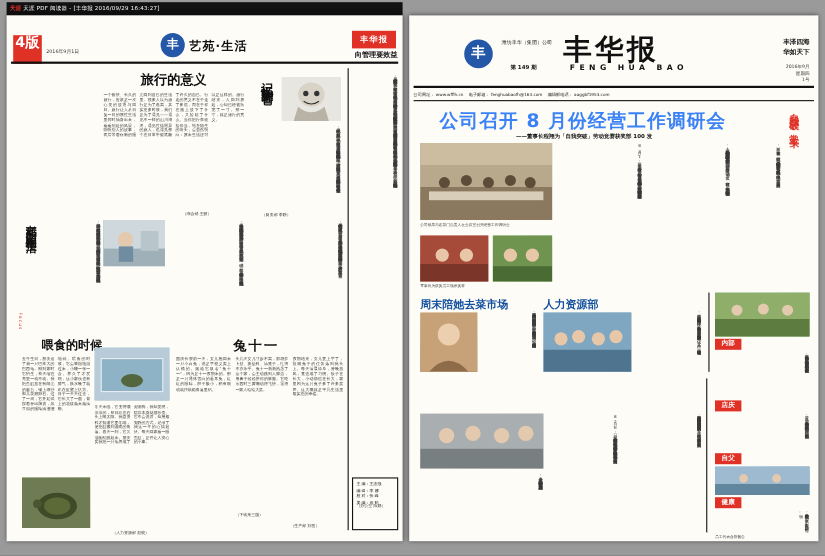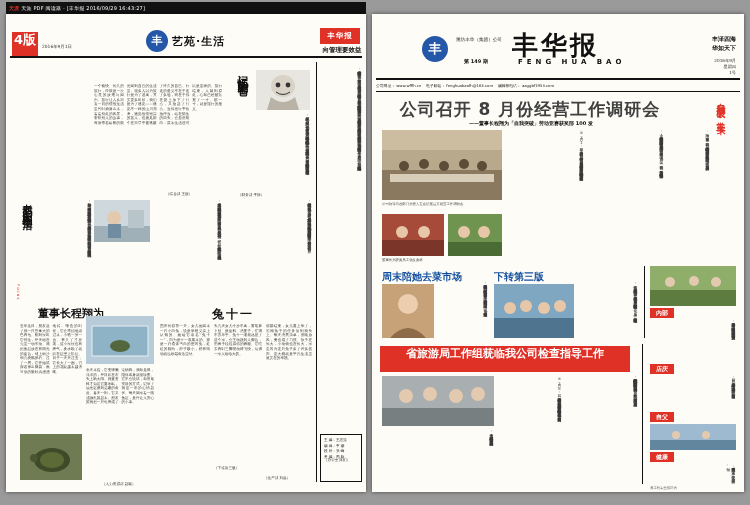--- a/index.html
+++ b/index.html
@@ -42,21 +42,21 @@
   
   .r-logo{position:absolute;left:50px;top:22px;width:26px;height:26px;border-radius:50%;background:#2457a7;color:#fff;font-size:13px;text-align:center;line-height:26px;font-weight:bold;}
   .r-pub{position:absolute;left:84px;top:22px;font-size:4.6px;color:#222;line-height:7px;}
   .r-title{position:absolute;left:140px;top:14px;font-size:26px;font-weight:bold;color:#111;letter-spacing:3px;}
   .r-pinyin{position:absolute;left:146px;top:44px;font-size:7px;color:#111;letter-spacing:4px;font-weight:bold;}
   .r-slogan{position:absolute;right:8px;top:20px;font-size:6px;color:#111;font-weight:bold;writing-mode:horizontal-tb;}
   .r-meta{position:absolute;right:8px;top:44px;font-size:4.2px;color:#333;text-align:right;line-height:6px;}
   .r-issue{position:absolute;left:92px;top:44px;font-size:5px;color:#111;font-weight:bold;}
   .r-rule{position:absolute;left:4px;width:364px;background:#111;}
   .r-infobar{position:absolute;left:4px;top:68px;width:364px;height:8px;font-size:3.8px;color:#222;line-height:8px;}
-  .mainhead{position:absolute;color:#404040;font-weight:bold;}
+  .mainhead{position:absolute;color:#3b82f6;font-weight:bold;}
   .subhead{position:absolute;color:#111;font-weight:bold;}
 
   .cap{font-size:3.4px;color:#444;}
   .sec-title{background:#e03127;color:#fff;font-weight:bold;text-align:center;}
   .blue-title{color:#14509e;font-weight:bold;}
 
   .grad-green{background:linear-gradient(160deg,#7fae5a,#4d7a33);}
   .grad-room{background:linear-gradient(160deg,#c9b79a,#8b7b63);}
   .grad-blue{background:linear-gradient(160deg,#7fa6c9,#3d6album);}
   .grad-sky{background:linear-gradient(160deg,#9cc2dd,#5b86a8);}
@@ -82,20 +82,23 @@
       <div class="ban4">
         <span>4版</span>
       </div>
       <div class="l-date">2016年9月1日</div>
       <div class="l-logo">丰</div>
       <div class="l-title">艺苑·生活</div>
       <div class="l-flag">丰华报</div>
     </div>
     <div class="l-rule"></div>
 
+    <div class="col" style="left:86px;top:50px;width:132px;">
+      <div class="headline-h" style="font-size:12px;text-align:center;">旅行的意义</div>
+    </div>
     <div class="col body-cn" style="left:88px;top:70px;width:128px;height:105px;column-count:4;column-gap:3px;">
       一个愉快、长久的旅行，应该是一次心灵的放逐与回归。旅行让人从日复一日的惯性生活里暂时抽身出来，看看别处的风景，听听别人的故事，而后带着崭新的眼光回到自己的生活里。很多人以为旅行是为了逃离，其实更多时候，我们是为了遇见——遇见不一样的山川湖海，遇见性情迥异的旅人，也遇见那个在日常中被遮蔽了许久的自己。行走的意义不在于走了多远，而在于你在路上放下了什么，又拾起了什么。当你把行李收拾停当，站在陌生的街头，会忽然明白：原来生活还可以是这样的。旅行结束，人回到原处，心却已经被拓宽了一寸。那一寸，就是旅行的意义。
     </div>
     <div style="position:absolute;left:160px;top:178px;font-size:3.6px;color:#333;">（综合部  王丽）</div>
 
     <div class="col" style="left:228px;top:52px;width:20px;height:80px;">
       <div class="headline-v" style="font-size:11px;letter-spacing:2px;">记忆中的爸爸</div>
     </div>
     <div class="photo" style="left:250px;top:56px;width:54px;height:40px;background:#e8e6e0;">
       <svg class="g" viewBox="0 0 54 40">
@@ -127,21 +130,21 @@
         <rect x="34" y="10" width="16" height="18" fill="#b8c6cc"></rect>
       </svg>
     </div>
     <div class="col body-cn v" style="left:148px;top:186px;width:68px;height:96px;">
       周末陪她去菜市场，她在人群里穿梭得比我还利索，一边挑拣一边和摊主讨价还价，脸上是少见的神采飞扬。回家的路上，两只手提满了袋子，她却笑着说不累。我忽然意识到，那些被她称为"琐碎"的日常，其实正是她守护这个家的方式。生活的滋味，大概就藏在这些烟火气里。
     </div>
     <div class="col body-cn v" style="left:220px;top:186px;width:86px;height:96px;">
       有时候我劝她别那么节省，她总摆摆手说习惯了。可我知道，那不是习惯，是一代人刻在骨子里的踏实。她把省下来的每一块钱，都换成了我们能够走得更远的底气。如今我也开始学着过日子，才明白那张购物清单背后的分量。母亲的爱，从来不轰轰烈烈，只在一饭一蔬之间，日日更新。
     </div>
 
-    <div class="headline-h" style="position:absolute;left:32px;top:292px;font-size:11px;">董事长程翔为</div>
+    <div class="headline-h" style="position:absolute;left:32px;top:292px;font-size:11px;">喂食的时候</div>
     <div class="col body-cn" style="left:14px;top:310px;width:62px;height:108px;column-count:2;column-gap:3px;">
       去年生日，朋友送了我一只巴掌大的巴西龟。刚到家时它怕生，整天缩在壳里一动不动。我把鱼缸放在有阳光的窗台，铺上细沙和几块鹅卵石。过了一周，它开始试探着伸出脑袋，黑豆似的眼睛滴溜溜地转。喂食的时候，它会笨拙地游过来，小嘴一张一合。养久了才发现，这小家伙也有脾气，换水晚了就趴在缸壁上扒拉。日子一天天过去，它长大了一圈，背上的花纹越来越清晰。
     </div>
     <div class="photo grad-turtle" style="left:14px;top:420px;width:62px;height:46px;">
       <svg class="g" viewBox="0 0 62 46">
         <rect width="62" height="46" fill="#6f7b52"></rect>
         <ellipse cx="32" cy="26" rx="18" ry="12" fill="#3f4a28"></ellipse>
         <ellipse cx="32" cy="26" rx="12" ry="8" fill="#5b6a36"></ellipse>
         <circle cx="14" cy="24" r="4" fill="#4a5630"></circle>
       </svg>
@@ -262,21 +265,21 @@
       <svg class="g" viewBox="0 0 54 42">
         <rect width="54" height="42" fill="#6f9450"></rect>
           <rect y="28" width="54" height="14" fill="#4a6c34"></rect>
         <circle cx="16" cy="18" r="6" fill="#e8c7a8"></circle>
           <circle cx="36" cy="18" r="6" fill="#e8c7a8"></circle>
       </svg>
     </div>
     <div class="cap" style="position:absolute;left:10px;top:244px;width:120px;">董事长为获奖员工颁发奖杯</div>
 
     <div class="blue-title" style="position:absolute;left:10px;top:256px;font-size:10px;">周末陪她去菜市场</div>
-    <div class="blue-title" style="position:absolute;left:122px;top:256px;font-size:10px;">下转第三版</div>
+    <div class="blue-title" style="position:absolute;left:122px;top:256px;font-size:10px;">人力资源部</div>
 
     <div class="photo grad-warm" style="left:10px;top:270px;width:52px;height:54px;">
       <svg class="g" viewBox="0 0 52 54">
         <rect width="52" height="54" fill="#c7a278"></rect>
           <circle cx="26" cy="20" r="10" fill="#eccfae"></circle>
         <path d="M8 54 q18 -20 36 0 z" fill="#8e6c49"></path>
       </svg>
     </div>
     <div class="col body-cn v" style="left:66px;top:268px;width:50px;height:56px;">
       公司员工王师傅因突发疾病住院，工会第一时间组织慰问，同事们自发捐款三万余元。出院那天，他握着工会主席的手久久不愿松开，眼里噙满泪水。他说，是这个大家庭给了他第二次生命。
@@ -288,23 +291,20 @@
         <circle cx="16" cy="24" r="6" fill="#e8c7a8"></circle>
           <circle cx="32" cy="22" r="6" fill="#e8c7a8"></circle>
         <circle cx="50" cy="24" r="6" fill="#e8c7a8"></circle>
           <circle cx="66" cy="22" r="6" fill="#e8c7a8"></circle>
       </svg>
     </div>
     <div class="col body-cn v" style="left:206px;top:268px;width:60px;height:56px;">
       今年以来，公司志愿服务队累计开展敬老助残、环境保护、义务献血等各类活动十七场，参与员工四百余人次。大家用实际行动诠释着企业的社会责任，也让"马天使"这个名字在社区里越叫越响。
     </div>
 
-    <div class="sec-title" style="position:absolute;left:8px;top:332px;width:250px;height:26px;font-size:11px;line-height:13px;padding-top:1px;box-sizing:border-box;">
-      <span>省旅游局工作组莸临我公司检查指导工作</span>
-    </div>
     <div class="photo grad-gray" style="left:10px;top:362px;width:112px;height:50px;">
       <svg class="g" viewBox="0 0 112 50">
         <rect width="112" height="50" fill="#a9aeb0"></rect>
           <rect y="32" width="112" height="18" fill="#787f81"></rect>
         <circle cx="24" cy="20" r="7" fill="#e3c9ae"></circle>
           <circle cx="48" cy="18" r="7" fill="#e3c9ae"></circle>
         <circle cx="74" cy="20" r="7" fill="#e3c9ae"></circle>
           <circle cx="96" cy="18" r="7" fill="#e3c9ae"></circle>
       </svg>
     </div>

